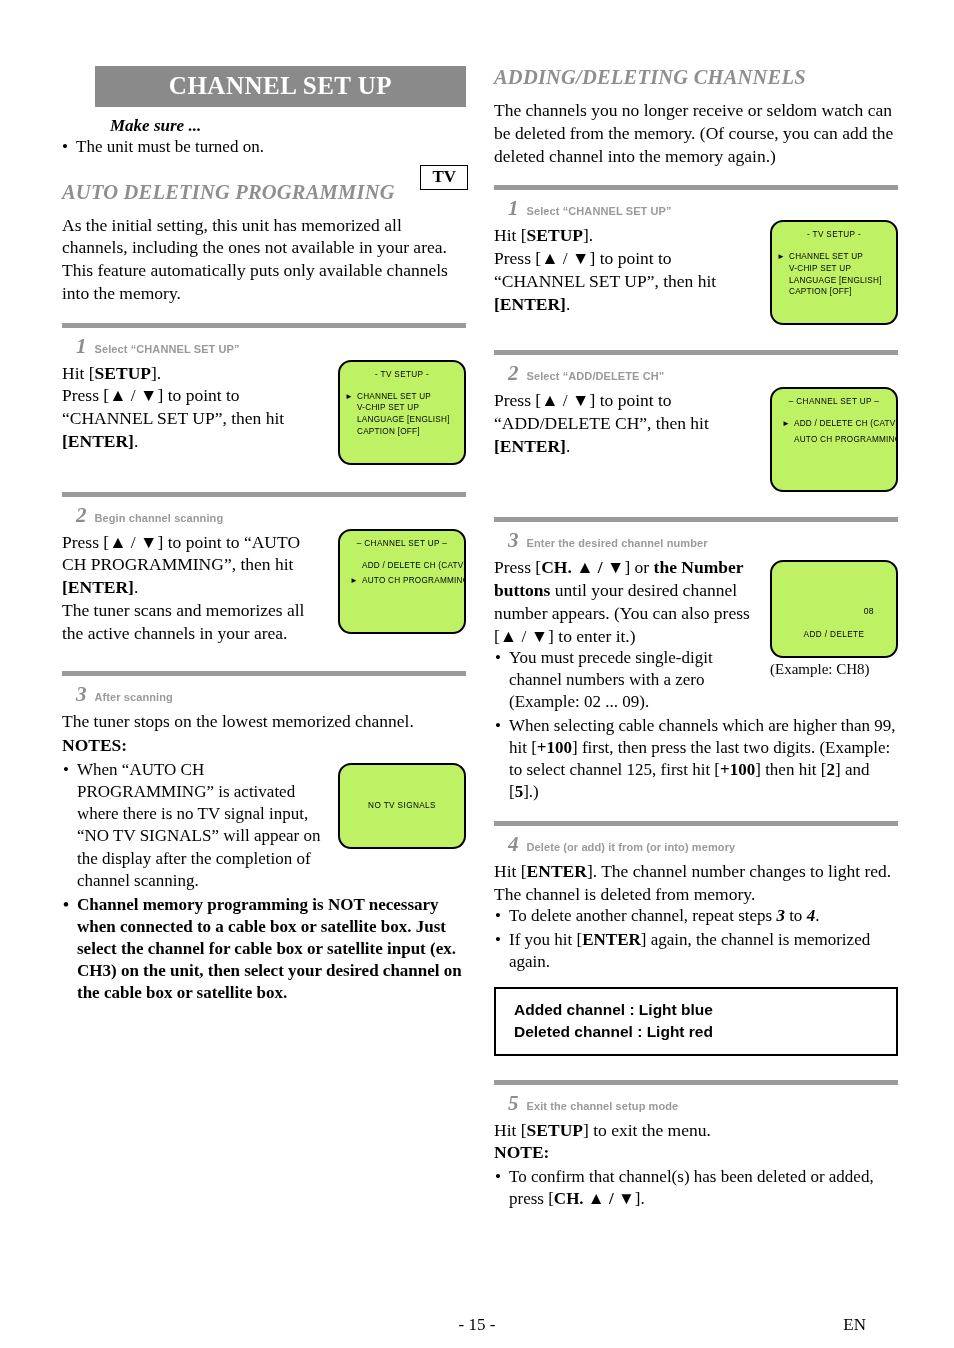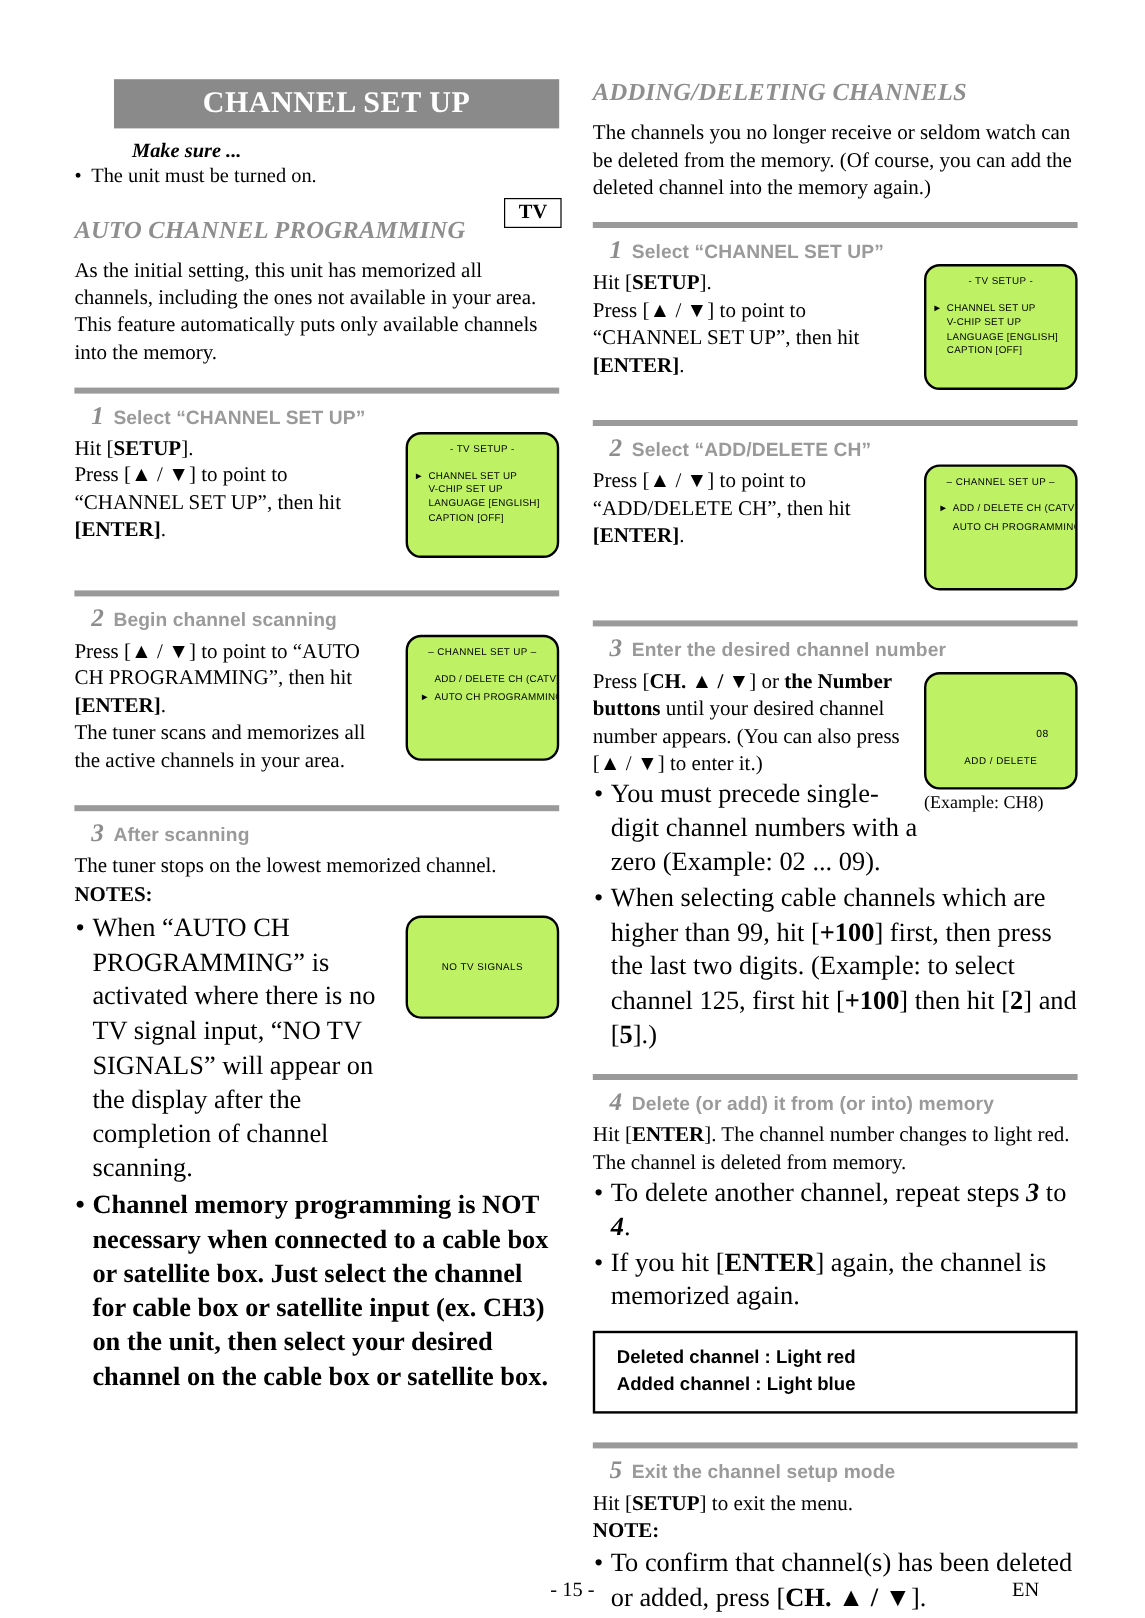--- a/index.html
+++ b/index.html
@@ -116,21 +116,21 @@
   .step-num {
     font-family: "Liberation Serif", serif;
     font-style: italic;
     font-weight: bold;
     font-size: 21px;
     color: #8d8d8d;
   }
   .step-title {
     font-family: "Liberation Sans", sans-serif;
     font-weight: bold;
-    font-size: 16px;
+    font-size: 11px;
     color: #9a9a9a;
     letter-spacing: 0.1px;
   }
 
   .step-body {
     position: relative;
   }
   .step-body .text-block {
     font-size: 17.5px;
     line-height: 1.30;
@@ -142,21 +142,21 @@
 
   b, strong { font-weight: bold; }
   .ital { font-style: italic; font-weight: bold; }
 
   ul.notes {
     margin: 0;
     padding: 0;
     list-style: none;
   }
   ul.notes li {
-    font-size: 22px;
+    font-size: 17px;
     line-height: 1.30;
     padding-left: 15px;
     position: relative;
     margin-bottom: 1px;
   }
   ul.notes li::before {
     content: "\2022";
     position: absolute;
     left: 1px;
     top: 0;
@@ -254,21 +254,21 @@
   <div class="col col-left">
 
     <div class="banner">CHANNEL SET UP</div>
 
     <div class="makesure-row">
       <div class="makesure">Make sure ...</div>
       <div class="bullet-line">The unit must be turned on.</div>
       <div class="tv-badge">TV</div>
     </div>
 
-    <div class="section-head">AUTO CHANNEL PROGRAMMING</div>
+    <div class="section-head">AUTO DELETING PROGRAMMING</div>
 
     <p class="body">As the initial setting, this unit has memorized all channels, including the ones not available in your area. This feature automatically puts only available channels into the memory.</p>
 
     <div class="step-sep"></div>
     <div class="step-head">
       <span class="step-num">1</span>
       <span class="step-title">Select “CHANNEL SET UP”</span>
     </div>
     <div class="step-body with-screen" style="min-height:112px;">
       <div class="text-block">
@@ -454,22 +454,22 @@
       <ul class="notes">
         <li>
           To delete another channel, repeat steps <span class="ital">3</span> to <span class="ital">4</span>.
         </li>
         <li>
           If you hit [<b>ENTER</b>] again, the channel is memorized again.
         </li>
       </ul>
 
       <div class="emph-box">
+        <div>Added channel   : Light blue</div>
         <div>Deleted channel : Light red</div>
-        <div>Added channel   : Light blue</div>
       </div>
     </div>
 
     <div class="step-sep" style="margin-top:24px;"></div>
     <div class="step-head">
       <span class="step-num">5</span>
       <span class="step-title">Exit the channel setup mode</span>
     </div>
     <div class="step-body wide-text">
       <div class="text-block">

